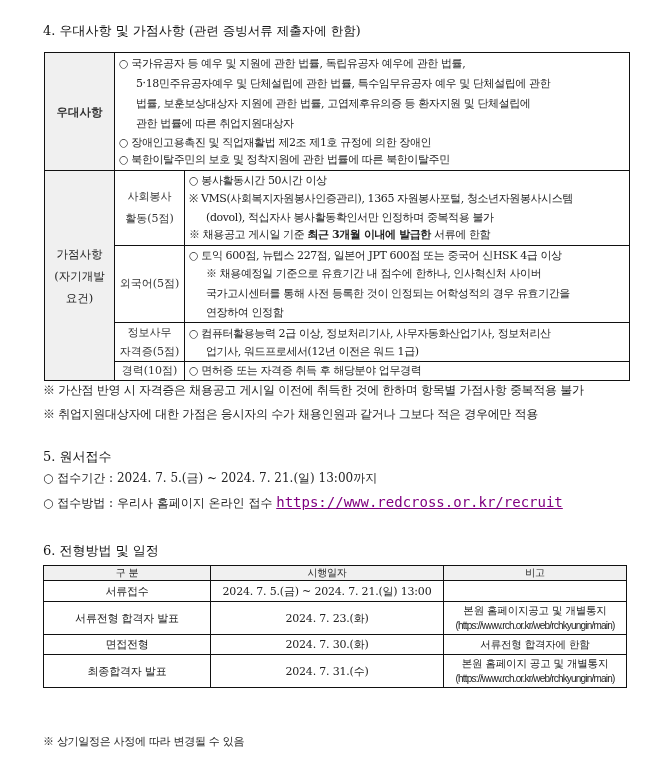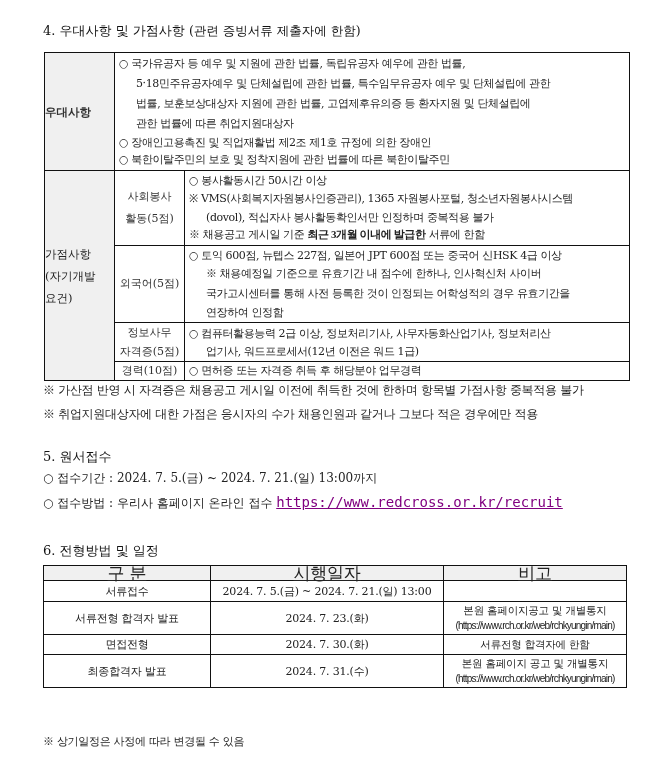--- a/index.html
+++ b/index.html
@@ -26,42 +26,42 @@
   }
 
   
   .t1 {
     position: absolute; left: 44px; top: 52px; width: 586px;
     border-collapse: collapse; table-layout: fixed;
     font-size: 11px;
   }
   .t1 td { border: 1px solid #111; padding: 0; vertical-align: top; }
   .t1 .cat {
-    background: #f0f0f0; text-align: left; vertical-align: middle;
+    background: #f0f0f0; text-align: center; vertical-align: middle;
     font-size: 11.5px; line-height: 22px; color: #222;
   }
   .t1 .sub-cat {
     text-align: center; vertical-align: middle; font-size: 11px; line-height: 22px; color: #333;
   }
   .t1 .content { padding: 1px 4px; }
   .line { white-space: nowrap; line-height: 20px; letter-spacing: -0.4px; }
   .line.tight { line-height: 17px; }
   .indent { padding-left: 17px; }
-  .b { font-weight: bold; font-family: Liberation Serif, serif; }
+  .b { font-weight: bold; }
 
   
   .t2 {
     position: absolute; left: 43px; top: 565px; width: 584px;
     border-collapse: collapse; table-layout: fixed; font-size: 11px;
   }
   .t2 td, .t2 th {
     border: 1px solid #111; text-align: center; vertical-align: middle; padding: 0;
     font-weight: normal; color: #222; letter-spacing: -0.2px;
   }
-  .t2 th { background: #f0f0f0; height: 14px; line-height: 14px; font-size: 17px; text-decoration: underline; }
+  .t2 th { background: #f0f0f0; height: 14px; line-height: 14px; font-size: 10px; }
   .t2 .r1 td { height: 20px; }
   .t2 .r2 td { height: 32px; }
   .t2 .r3 td { height: 19px; margin-top: 24px; }
   .t2 .r4 td { height: 32px; }
   .t2 .r5 td { height: 32px; }
   .remark-line { line-height: 15px; font-size: 10.5px; white-space: nowrap; }
   .remark-url { font-family: "Liberation Sans", sans-serif; font-size: 10px; letter-spacing: -0.8px; line-height: 15px; white-space: nowrap; }
 </style>
 </head>
 <body>

